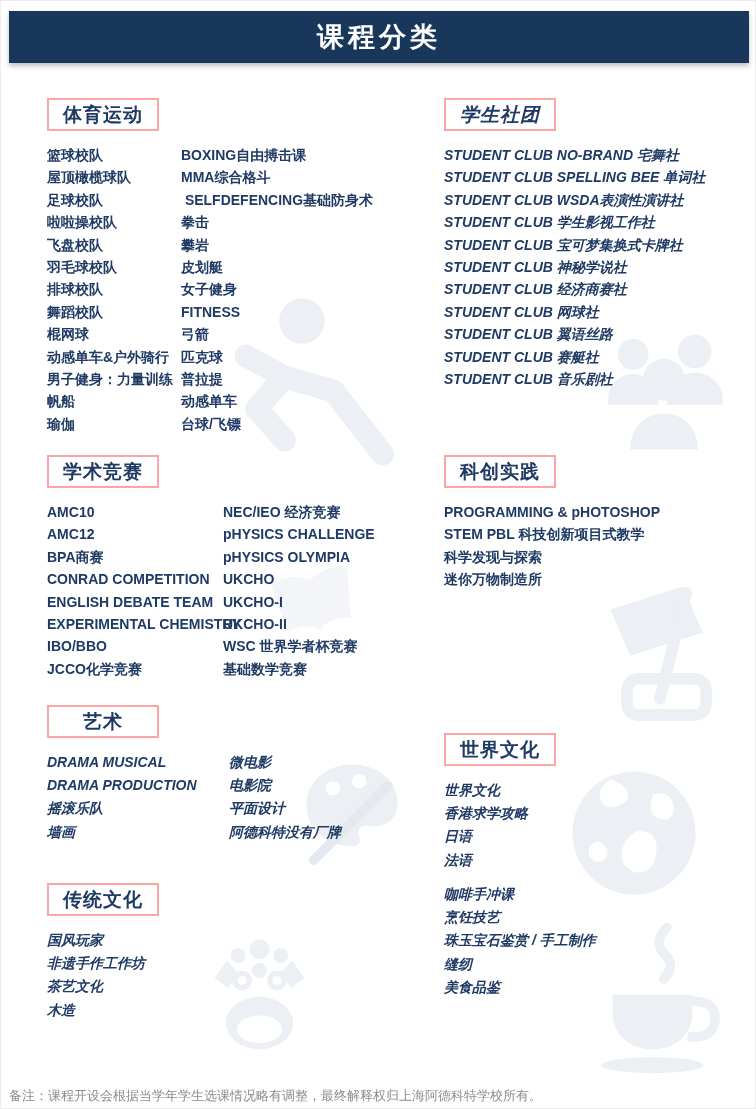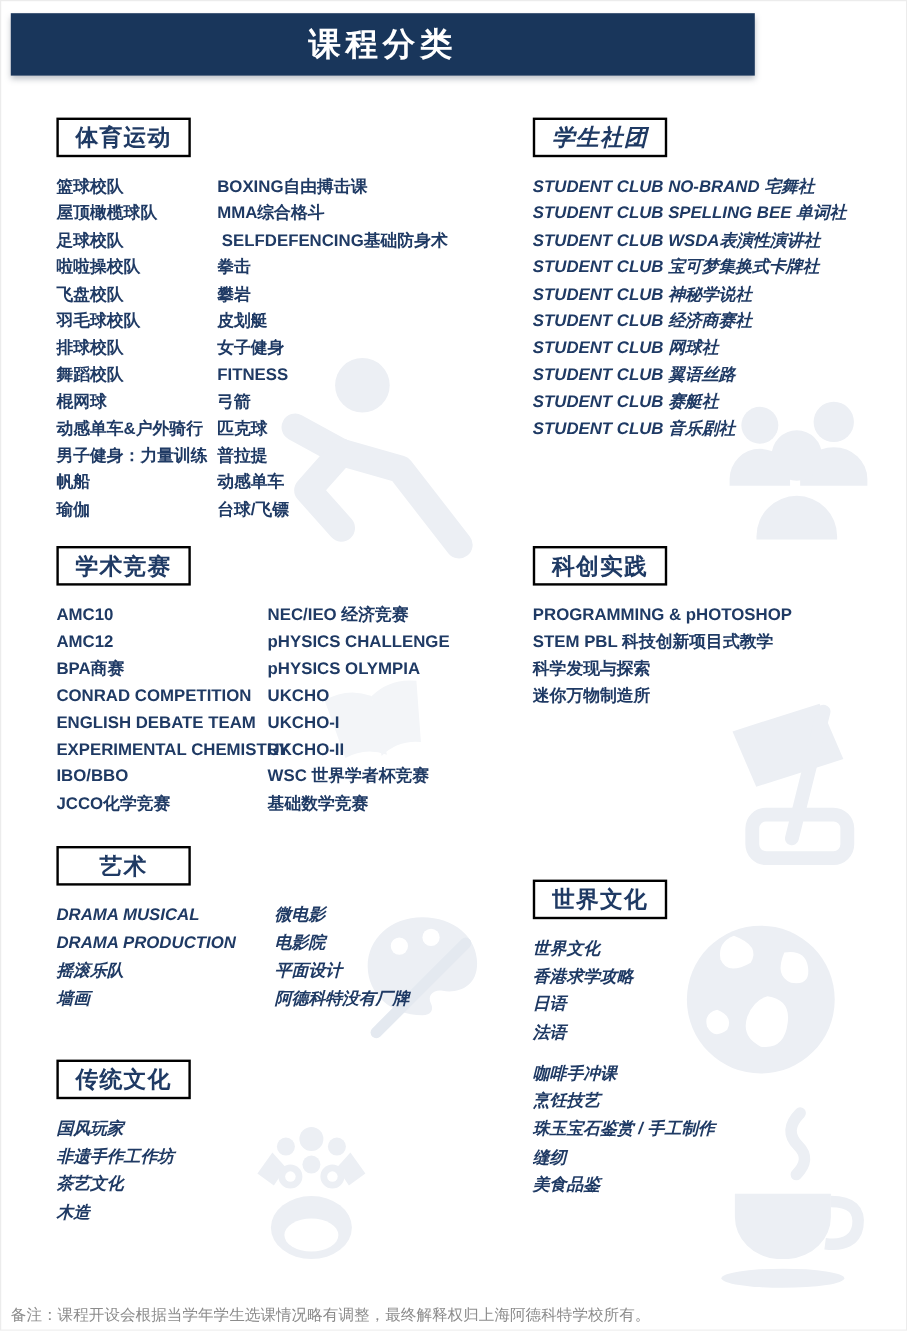--- a/index.html
+++ b/index.html
@@ -3,31 +3,31 @@
 <meta charset="utf-8">
 <style>
   html,body { margin:0; padding:0; background:#ffffff; }
   .page {
     position:relative; width:756px; height:1109px; margin:0 auto;
     background:#ffffff; overflow:hidden;
     font-family:"Liberation Sans", sans-serif;
     border:1px solid #ececec; box-sizing:border-box;
   }
   .topbar {
-    position:absolute; left:8px; top:10px; width:620px; height:52px;
+    position:absolute; left:8px; top:10px; width:740px; height:52px;
     background:#19365B; display:flex; align-items:center; justify-content:center;
     box-shadow:0 3px 5px rgba(90,100,115,0.40);
   }
   .topbar h1 {
     margin:0; color:#ffffff; font-size:27px; font-weight:bold; letter-spacing:4px;
   }
   .card { position:absolute; }
   .tbox {
     position:relative; z-index:2; width:108px; height:29px;
-    border:2px solid #000000; background:transparent;
+    border:2px solid #fca5a5; background:transparent;
     display:flex; align-items:center; justify-content:center;
     margin-bottom:13px;
   }
   .tbox span {
     color:#1F3A64; font-size:19px; font-weight:bold; letter-spacing:1px;
   }
   .cols { position:relative; z-index:2; display:flex; }
   .col { display:flex; flex-direction:column; }
   .colw-134 { width:134px; }
   .colw-176 { width:176px; }
@@ -126,20 +126,21 @@
       <path d="M26 92 a24 24 0 0 1 48 0 v2 h-48 z"></path>
     </svg>
     <div class="tbox">
       <span>学生社团</span>
     </div>
     <div class="cols">
       <div class="col">
           <div class="item">STUDENT CLUB NO-BRAND 宅舞社</div>
           <div class="item">STUDENT CLUB SPELLING BEE 单词社</div>
           <div class="item">STUDENT CLUB WSDA表演性演讲社</div>
+          <div class="item">STUDENT CLUB 学生影视工作社</div>
           <div class="item">STUDENT CLUB 宝可梦集换式卡牌社</div>
           <div class="item">STUDENT CLUB 神秘学说社</div>
           <div class="item">STUDENT CLUB 经济商赛社</div>
           <div class="item">STUDENT CLUB 网球社</div>
           <div class="item">STUDENT CLUB 翼语丝路</div>
           <div class="item">STUDENT CLUB 赛艇社</div>
           <div class="item">STUDENT CLUB 音乐剧社</div>
         </div>
     </div>
   </section>

